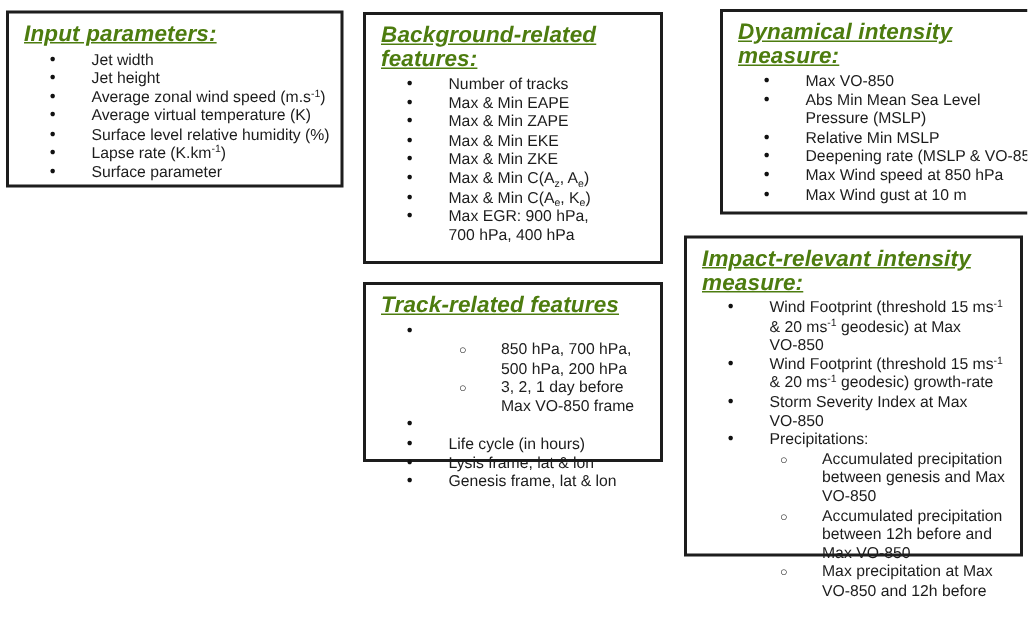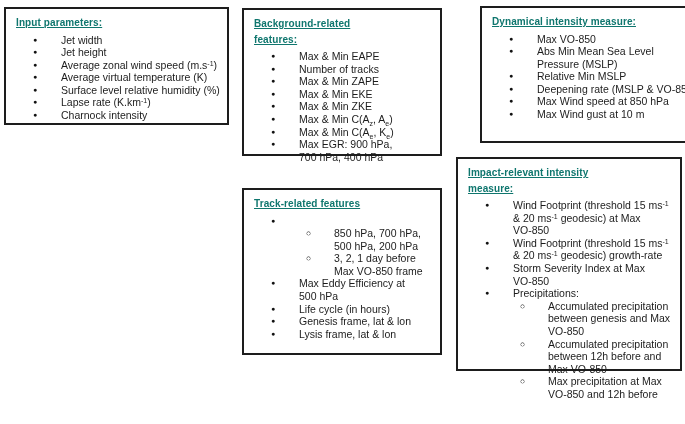--- a/index.html
+++ b/index.html
@@ -5,39 +5,39 @@
   html,body{margin:0;padding:0;background:#ffffff;}
   .canvas{
     position:relative;width:685px;height:424px;background:#ffffff;
     font-family:"Liberation Sans",sans-serif;color:#1c1c1c;overflow:hidden;
   }
   .box{
     position:absolute;box-sizing:border-box;background:#ffffff;
     border:2px solid #1d1d1d;padding:5px 6px 4px 8px;
   }
   .box-title{
-    margin:1px 0 3px 2px;font-size:10px;font-weight:bold;
+    margin:1px 0 3px 2px;font-size:15px;font-weight:bold;
     text-decoration:underline;line-height:15.5px;white-space:pre-line;
-    color:#0f766e;letter-spacing:.1px;
+    color:#4d7c0f;letter-spacing:.1px;font-style:italic;
   }
   .items{font-size:10.5px;line-height:12.6px;}
   .item{display:flex;align-items:flex-start;}
   .item .bullet{flex:0 0 28px;text-align:left;color:#111;}
   .lvl1{padding-left:13px;}
   .lvl1 .bullet{font-size:7px;line-height:12.6px;padding-left:6px;}
   .lvl2{padding-left:48px;}
   .lvl2 .bullet{font-size:8.5px;line-height:12.6px;padding-left:6px;}
   .txt{white-space:pre-line;}
   .txt sup{font-size:7px;line-height:0;vertical-align:3.5px;letter-spacing:0;}
   .txt sub{font-size:7px;line-height:0;vertical-align:-2.5px;}
   
   #box-input      {left:4px;  top:7px;   width:225px; height:118px;}
-  #box-background {left:242px;top:8px;   width:200px; height:148px;}
+  #box-background {left:242px;top:8px;   width:200px; height:168px;}
   #box-dynamical  {left:480px;top:6px;   width:226px; height:137px;}
-  #box-track      {left:242px;top:188px; width:200px; height:167px;}
+  #box-track      {left:242px;top:188px; width:200px; height:120px;}
   #box-impact     {left:456px;top:157px; width:226px; height:214px;}
 </style>
 </head>
 <body>
 
 <div class="canvas">
 
   <section class="box" id="box-input">
     <h2 class="box-title">Input parameters:</h2>
     <div class="items">
@@ -60,36 +60,36 @@
         <div class="item lvl1">
           <span class="bullet">●</span>
           <span class="txt">Surface level relative humidity (%)</span>
         </div>
         <div class="item lvl1">
           <span class="bullet">●</span>
           <span class="txt">Lapse rate (K.km<sup>-1</sup>)</span>
         </div>
         <div class="item lvl1">
           <span class="bullet">●</span>
-          <span class="txt">Charnock intensity</span>
+          <span class="txt">Surface parameter</span>
         </div>
       </div>
   </section>
 
   <section class="box" id="box-background">
     <h2 class="box-title">Background-related
 features:</h2>
     <div class="items">
         <div class="item lvl1">
           <span class="bullet">●</span>
+          <span class="txt">Number of tracks</span>
+        </div>
+        <div class="item lvl1">
+          <span class="bullet">●</span>
           <span class="txt">Max &amp; Min EAPE</span>
-        </div>
-        <div class="item lvl1">
-          <span class="bullet">●</span>
-          <span class="txt">Number of tracks</span>
         </div>
         <div class="item lvl1">
           <span class="bullet">●</span>
           <span class="txt">Max &amp; Min ZAPE</span>
         </div>
         <div class="item lvl1">
           <span class="bullet">●</span>
           <span class="txt">Max &amp; Min EKE</span>
         </div>
         <div class="item lvl1">
@@ -154,34 +154,32 @@
           <span class="txt">850 hPa, 700 hPa,
 500 hPa, 200 hPa</span>
         </div>
         <div class="item lvl2">
           <span class="bullet">○</span>
           <span class="txt">3, 2, 1 day before
 Max VO-850 frame</span>
         </div>
         <div class="item lvl1">
           <span class="bullet">●</span>
-          <span class="txt">Max Eddy Efficiency at
-500 hPa</span>
         </div>
         <div class="item lvl1">
           <span class="bullet">●</span>
           <span class="txt">Life cycle (in hours)</span>
         </div>
         <div class="item lvl1">
           <span class="bullet">●</span>
+          <span class="txt">Lysis frame, lat &amp; lon</span>
+        </div>
+        <div class="item lvl1">
+          <span class="bullet">●</span>
           <span class="txt">Genesis frame, lat &amp; lon</span>
-        </div>
-        <div class="item lvl1">
-          <span class="bullet">●</span>
-          <span class="txt">Lysis frame, lat &amp; lon</span>
         </div>
       </div>
   </section>
 
   <section class="box" id="box-impact">
     <h2 class="box-title">Impact-relevant intensity
 measure:</h2>
     <div class="items">
         <div class="item lvl1">
           <span class="bullet">●</span>

